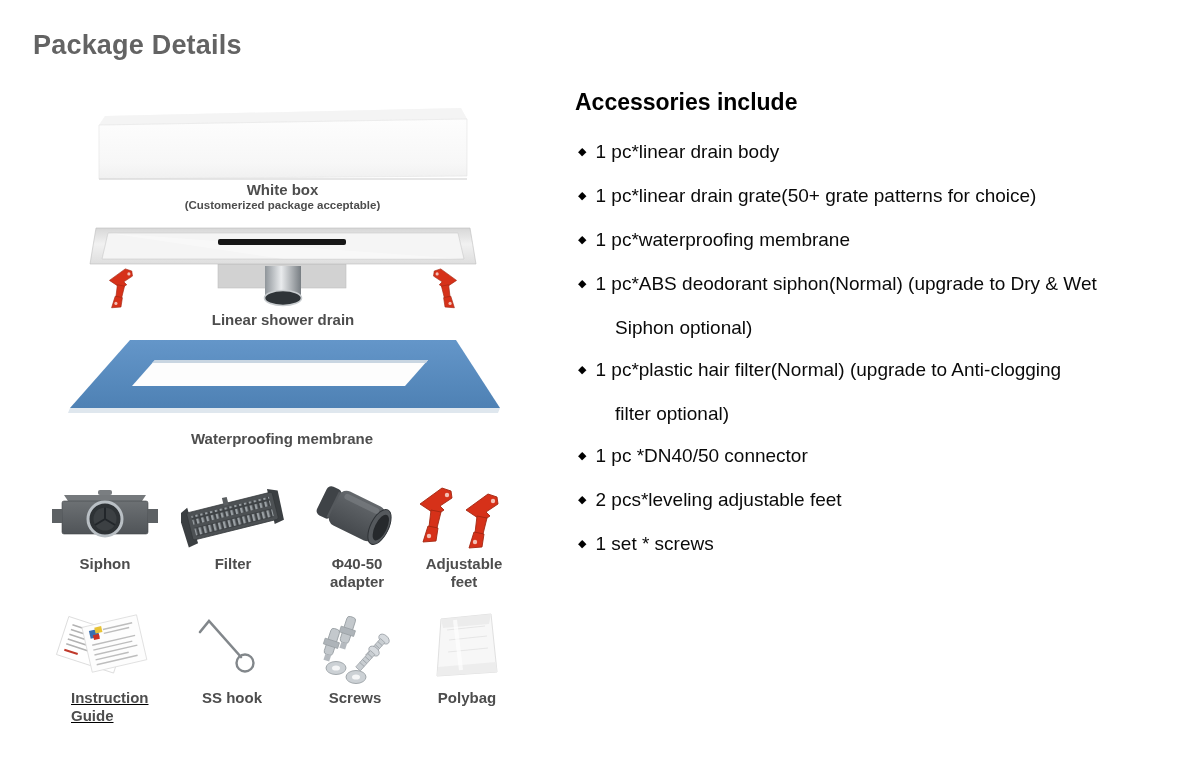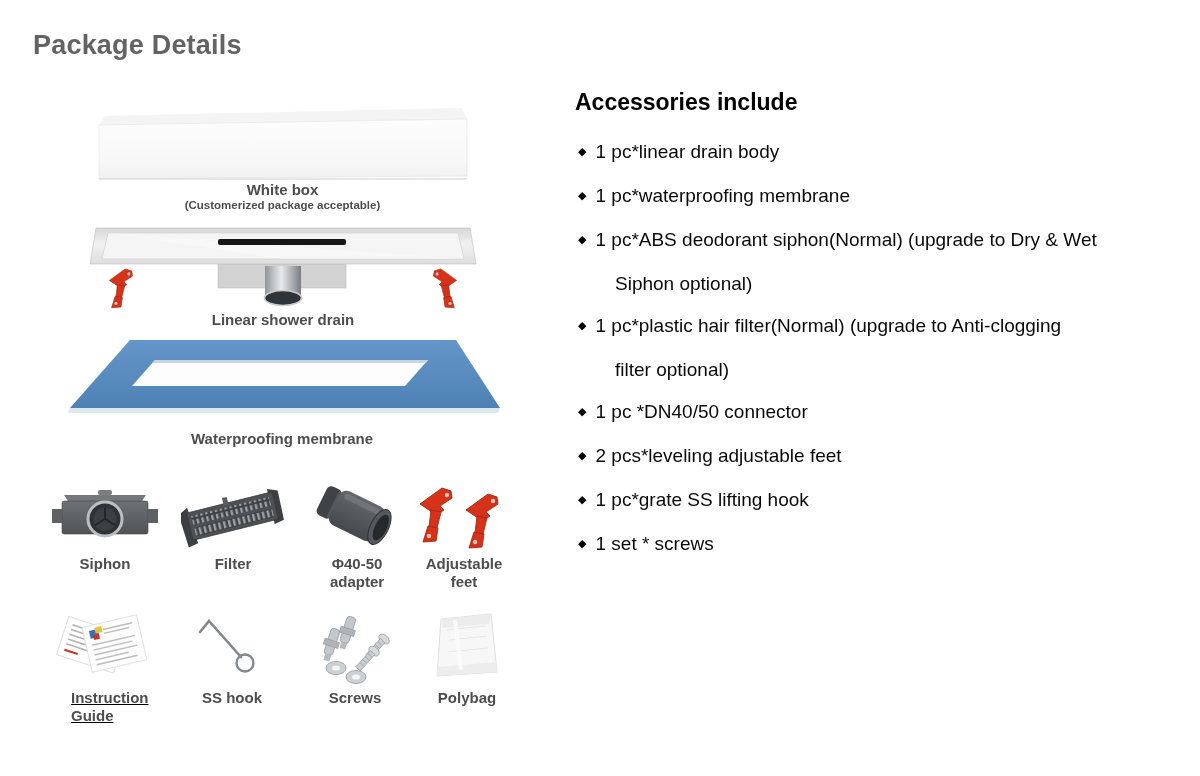--- a/index.html
+++ b/index.html
@@ -299,23 +299,23 @@
     <div class="cap">Polybag</div>
   </div>
 
 </div>
 
 <div id="accessories" class="abs">
   <h2>Accessories include</h2>
   <ul>
 
   <li>1 pc*linear drain body</li>
+      <li>1 pc*linear drain grate(50+ grate patterns for choice)</li>
       <li>1 pc*waterproofing membrane</li>
       <li>1 pc*ABS deodorant siphon(Normal) (upgrade to Dry &amp; Wet
 Siphon optional)</li>
       <li>1 pc*plastic hair filter(Normal) (upgrade to Anti-clogging
 filter optional)</li>
       <li>1 pc *DN40/50 connector</li>
       <li>2 pcs*leveling adjustable feet</li>
-      <li>1 pc*grate SS lifting hook</li>
       <li>1 set * screws</li>
     </ul>
 </div>
 
 </body></html>

